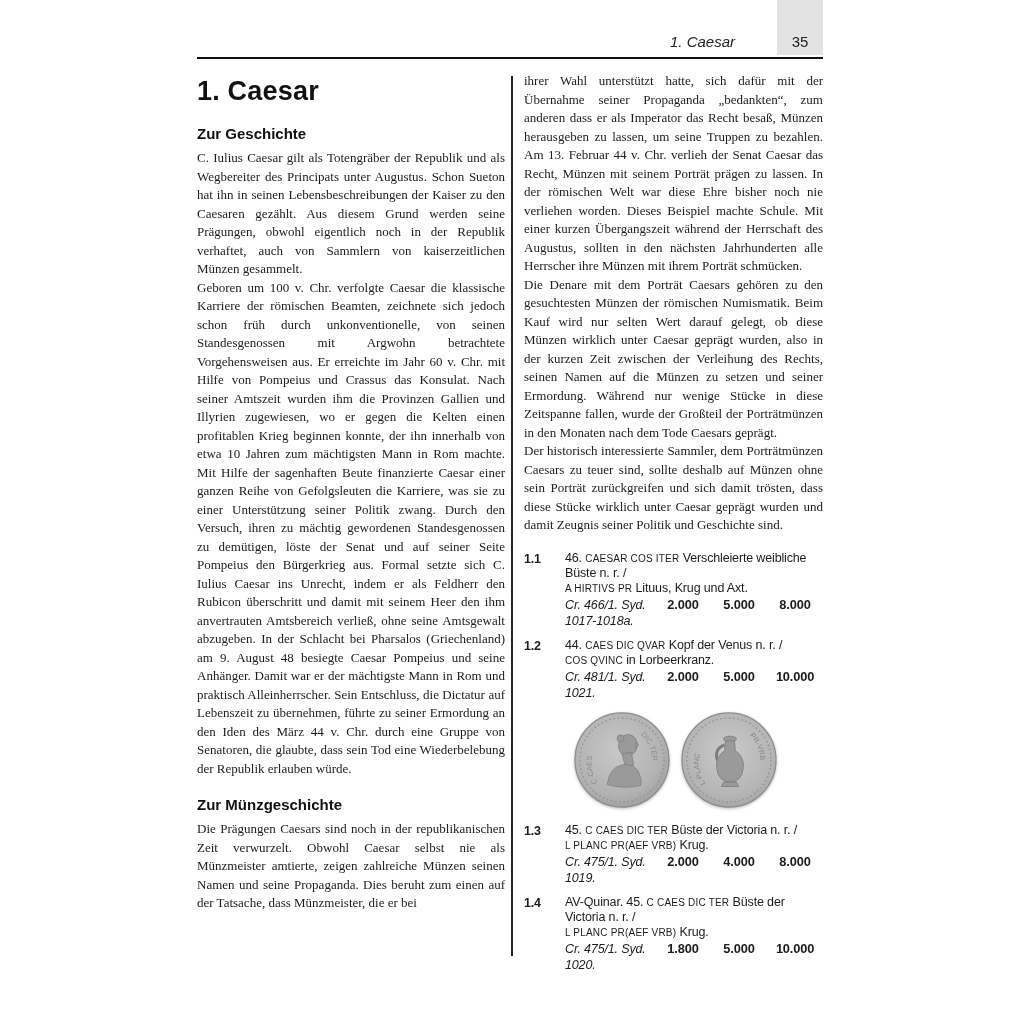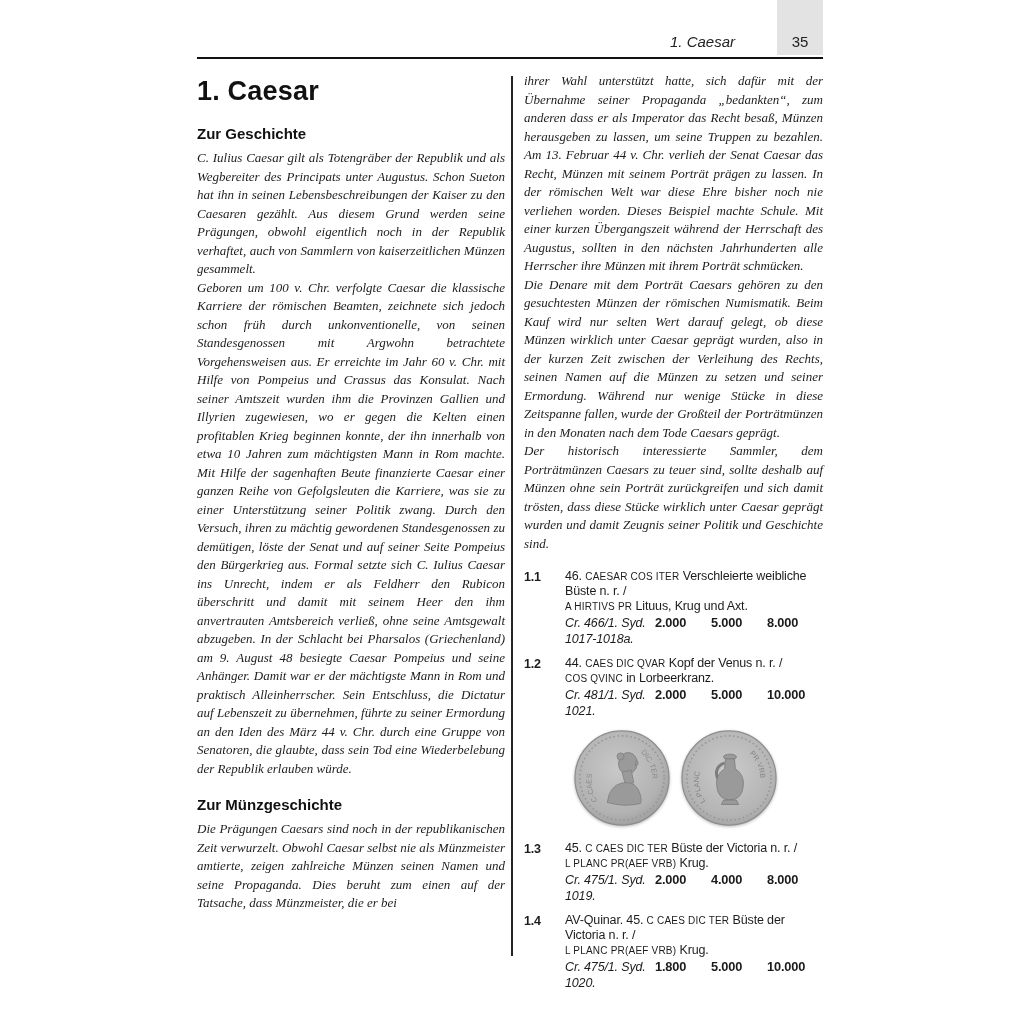--- a/index.html
+++ b/index.html
@@ -14,21 +14,21 @@
               display:flex;align-items:flex-end;justify-content:center;padding-bottom:5px;box-sizing:border-box;}
   .pagenum{font-family:"Liberation Sans",sans-serif;font-size:15px;color:#222;}
   .headrule{position:absolute;left:197px;top:57px;width:626px;height:2px;background:#111;}
 
   
   .coldivider{position:absolute;left:511px;top:76px;width:2px;height:880px;background:#242424;}
   .col{position:absolute;top:68px;}
   .col-left{left:197px;width:308px;}
   .col-right{left:524px;width:299px;}
 
-  .body-par{font-size:13px;line-height:18.5px;text-align:justify;margin:0;hyphens:auto;font-style:italic;}
+  .body-par{font-size:13px;line-height:18.5px;text-align:justify;margin:0;hyphens:auto;}
   .body-par + .body-par{margin-top:0;}
 
   h1.title{font-family:"Liberation Sans",sans-serif;font-weight:bold;font-size:27px;
            letter-spacing:.2px;margin:8px 0 2px 0;color:#111;}
   .subtitle{font-family:"Liberation Sans",sans-serif;font-style:italic;font-size:17px;
             margin:0 0 20px 0;color:#111;}
   h2.sect{font-family:"Liberation Sans",sans-serif;font-weight:bold;font-size:15px;
           margin:18px 0 7px 0;color:#111;}
   .col-right h2.sect{margin-top:16px;}
   .first-right{margin-top:4px;}
@@ -38,21 +38,21 @@
   h3.cat-head{font-family:"Liberation Sans",sans-serif;font-weight:bold;font-size:16.5px;
               margin:0 0 9px 41px;color:#111;}
   .entry{display:grid;grid-template-columns:41px 1fr;margin-bottom:9px;
          font-family:"Liberation Sans",sans-serif;letter-spacing:-0.15px;}
   .entry-num{font-weight:bold;font-size:12.5px;padding-top:1px;}
   .entry-line{font-size:12.5px;line-height:15px;color:#1c1c1c;}
   .seg{white-space:pre-wrap;}
   .seg.caps{font-size:10px;letter-spacing:.2px;}
   .refrow{display:flex;align-items:baseline;line-height:16px;margin-top:1px;}
   .ref{font-style:italic;font-size:12.5px;flex:1;}
-  .price{width:56px;text-align:left;font-weight:bold;font-size:12.8px;}
+  .price{width:56px;text-align:center;font-weight:bold;font-size:12.8px;}
 
   
   .coinrow{display:flex;justify-content:center;gap:9px;margin:10px 0 12px 4px;height:100px;}
   .coin{width:98px;height:98px;filter:drop-shadow(0 1px 1.5px rgba(0,0,0,0.28));}
 </style>
 </head>
 <body>
 
 <div class="canvas">
 

